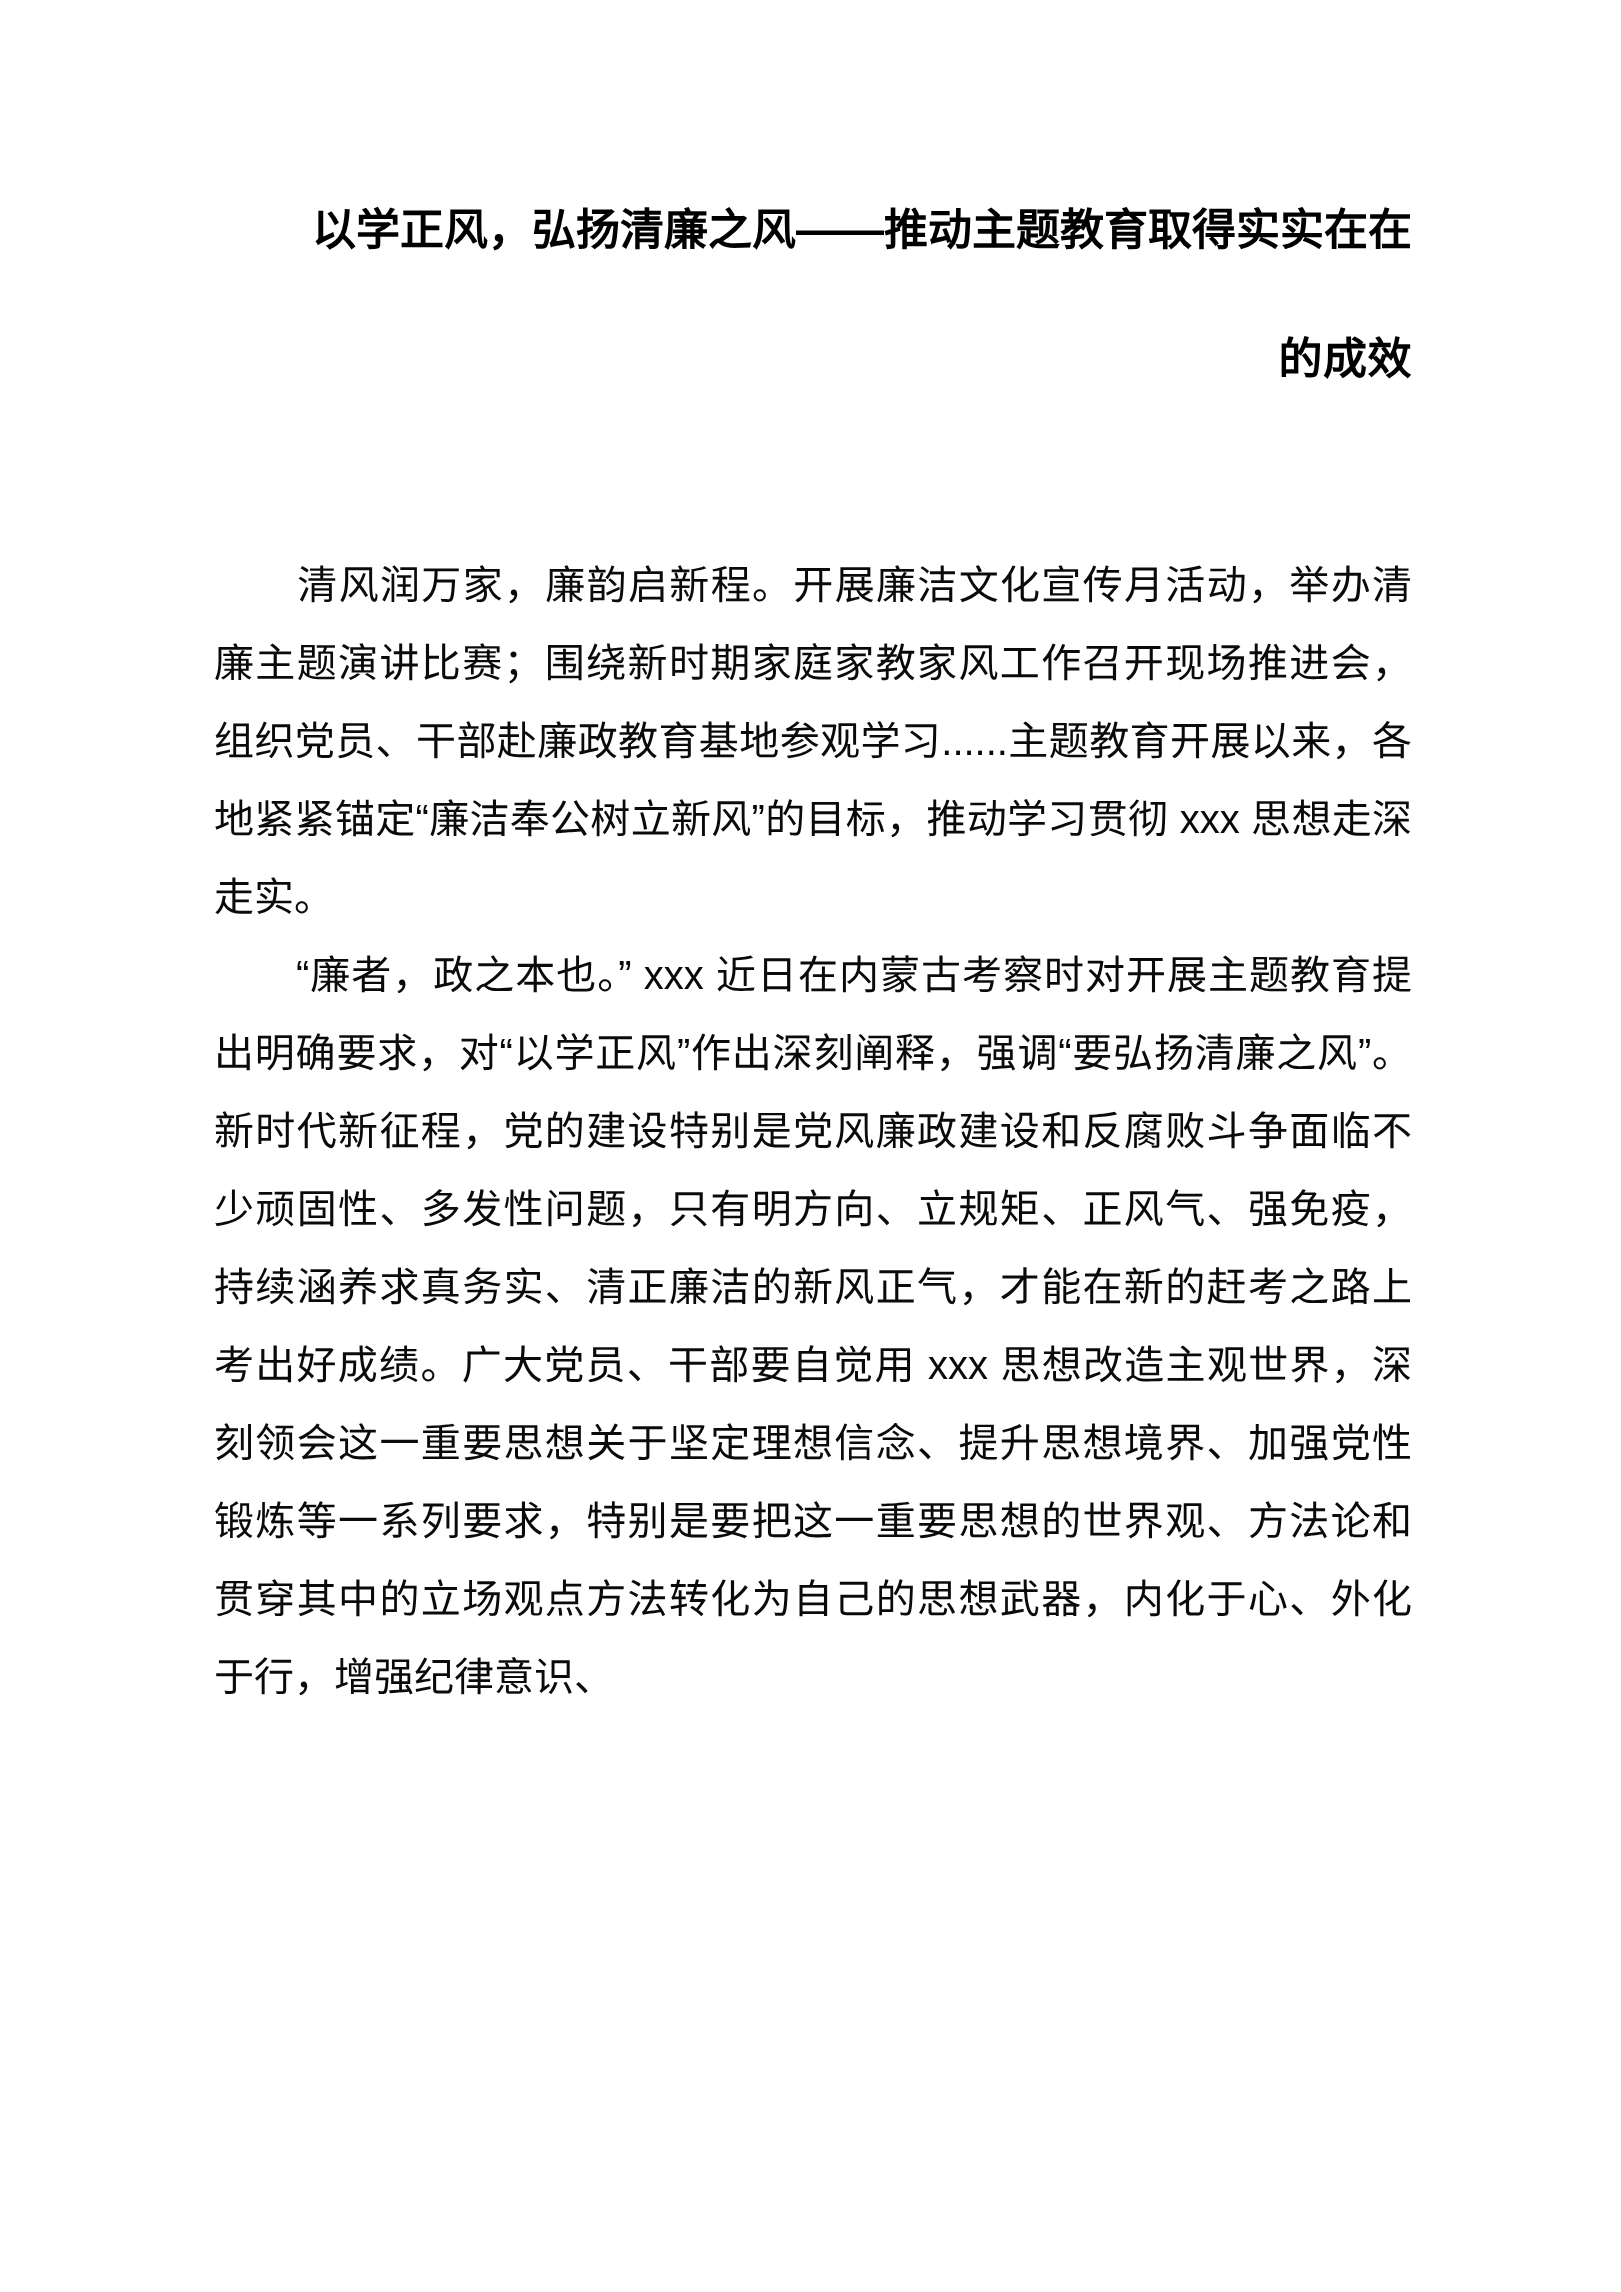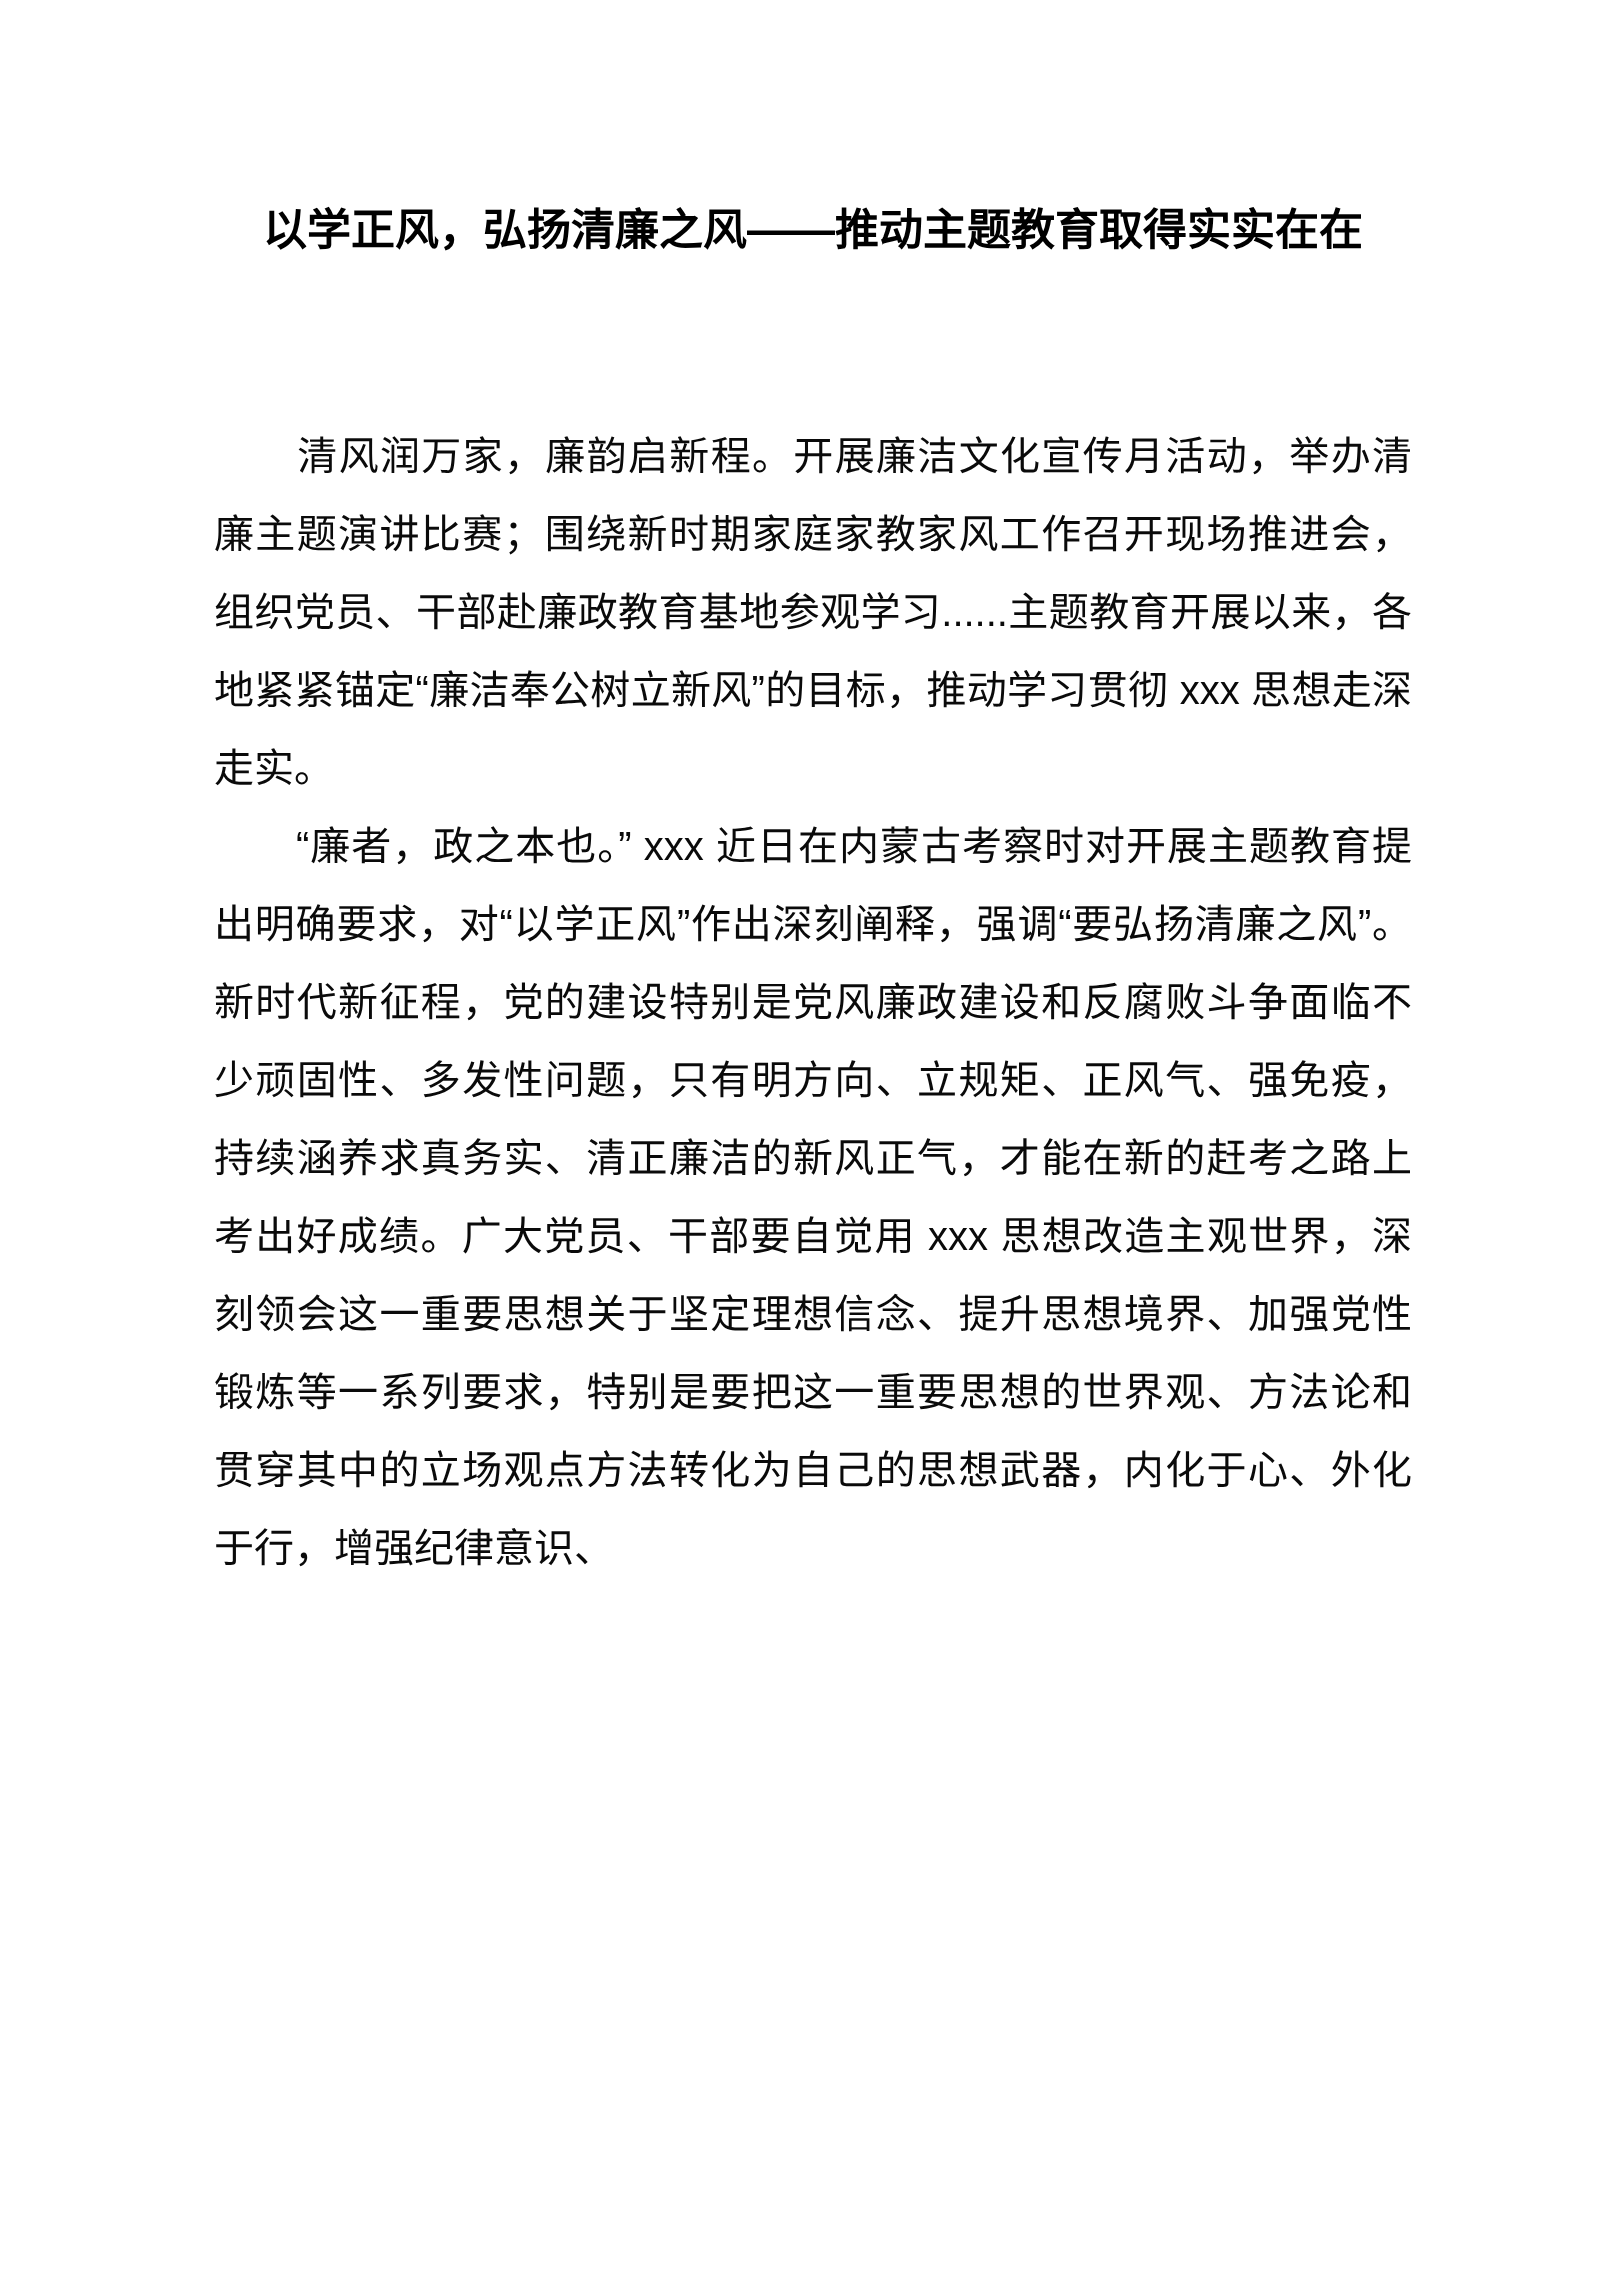--- a/index.html
+++ b/index.html
@@ -31,20 +31,21 @@
     color: #000000;
     text-align: center;
     line-height: 129px;
     letter-spacing: 0.5px;
     margin: 0;
     padding: 0;
   }
   .doc-title .tline {
     display: block;
     white-space: nowrap;
+    text-align: right;
   }
   .doc-title .tline.first {
     letter-spacing: 0px;
   }
   .title-gap {
     height: 123px;
   }
   p.body-par {
     font-family: Liberation Sans, sans-serif;
     font-size: 40px;
@@ -64,20 +65,21 @@
 </style>
 </head>
 <body>
 
 <div class="page">
 
   <div class="content">
 
     <h1 class="doc-title">
       <span class="tline first">以学正风，弘扬清廉之风——推动主题教育取得实实在在</span>
+      <span class="tline">的成效</span>
     </h1>
 
     <div class="title-gap"></div>
 
     <p class="body-par"><span class="indent"></span><span>清风润万家，廉韵启新程。开展廉洁文化宣传月活动，举办清廉主题演讲比赛；围绕新时期家庭家教家风工作召开现场推进会，组织党员、干部赴廉政教育基地参观学习......主题教育开展以来，各地紧紧锚定“廉洁奉公树立新风”的目标，推动学习贯彻 xxx 思想走深走实。</span></p>
 
     <p class="body-par"><span class="indent"></span><span>“廉者，政之本也。” xxx 近日在内蒙古考察时对开展主题教育提出明确要求，对“以学正风”作出深刻阐释，强调“要弘扬清廉之风”。新时代新征程，党的建设特别是党风廉政建设和反腐败斗争面临不少顽固性、多发性问题，只有明方向、立规矩、正风气、强免疫，持续涵养求真务实、清正廉洁的新风正气，才能在新的赶考之路上考出好成绩。广大党员、干部要自觉用 xxx 思想改造主观世界，深刻领会这一重要思想关于坚定理想信念、提升思想境界、加强党性锻炼等一系列要求，特别是要把这一重要思想的世界观、方法论和贯穿其中的立场观点方法转化为自己的思想武器，内化于心、外化于行，增强纪律意识、</span></p>
 
   </div>
 

